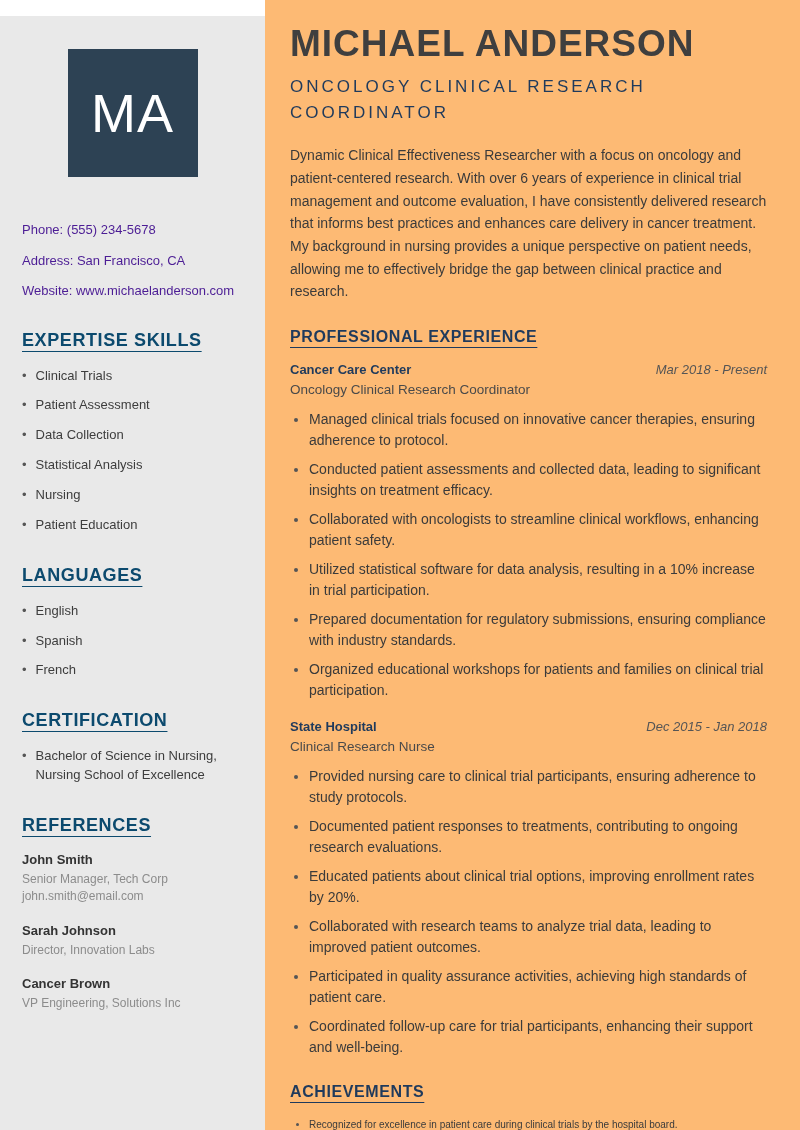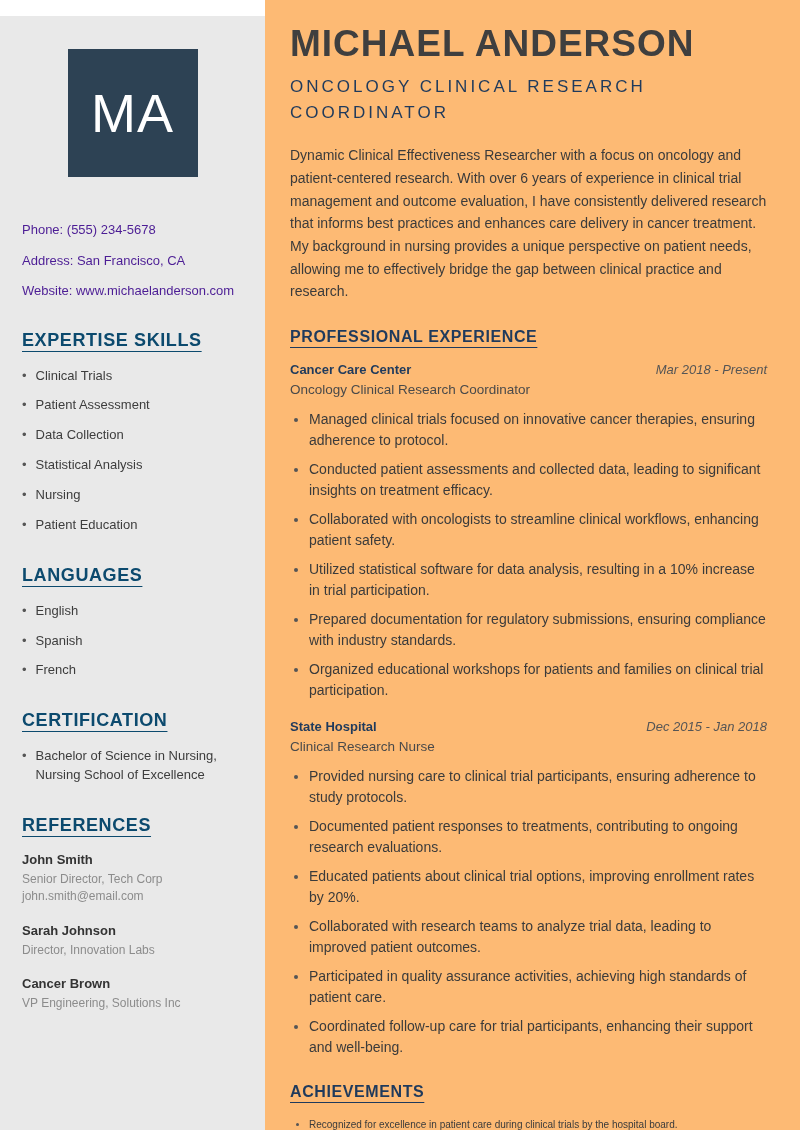--- a/index.html
+++ b/index.html
@@ -215,21 +215,21 @@
       <li>
           <span class="dot">•</span>
           <span>Bachelor of Science in Nursing, Nursing School of Excellence</span>
         </li>
     </ul>
 
     <h3 class="side-heading">REFERENCES</h3>
     <div>
       <div class="ref-group">
         <div class="ref-name">John Smith</div>
-        <div class="ref-sub">Senior Director, Tech Corp</div>
+        <div class="ref-sub">Senior Manager, Tech Corp</div>
         <div class="ref-sub">john.smith@email.com</div>
       </div>
       <div class="ref-group">
         <div class="ref-name">Sarah Johnson</div>
         <div class="ref-sub">Director, Innovation Labs</div>
       </div>
       <div class="ref-group">
         <div class="ref-name">Cancer Brown</div>
         <div class="ref-sub">VP Engineering, Solutions Inc</div>
       </div>

